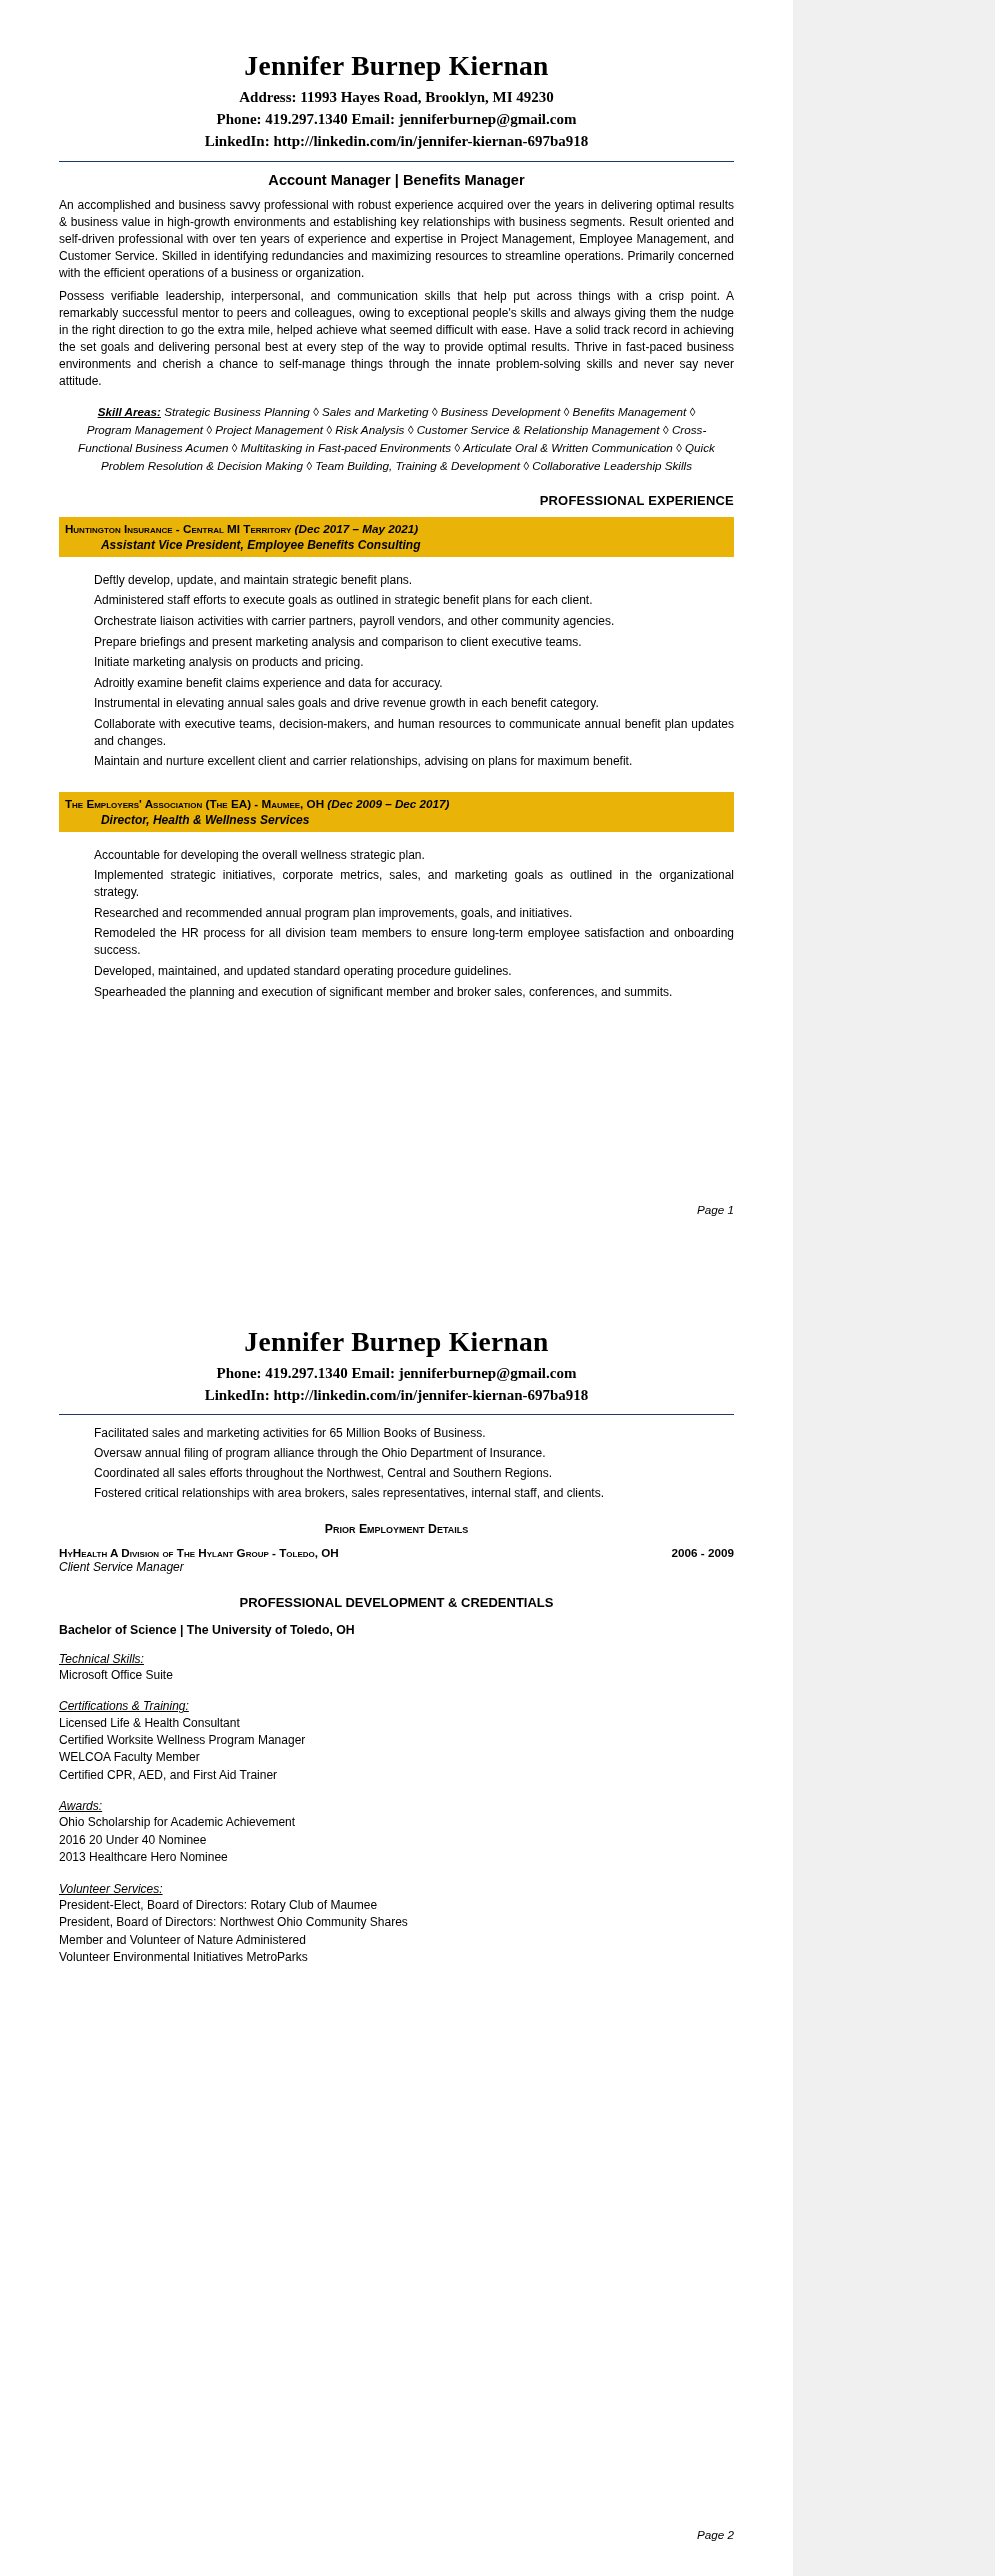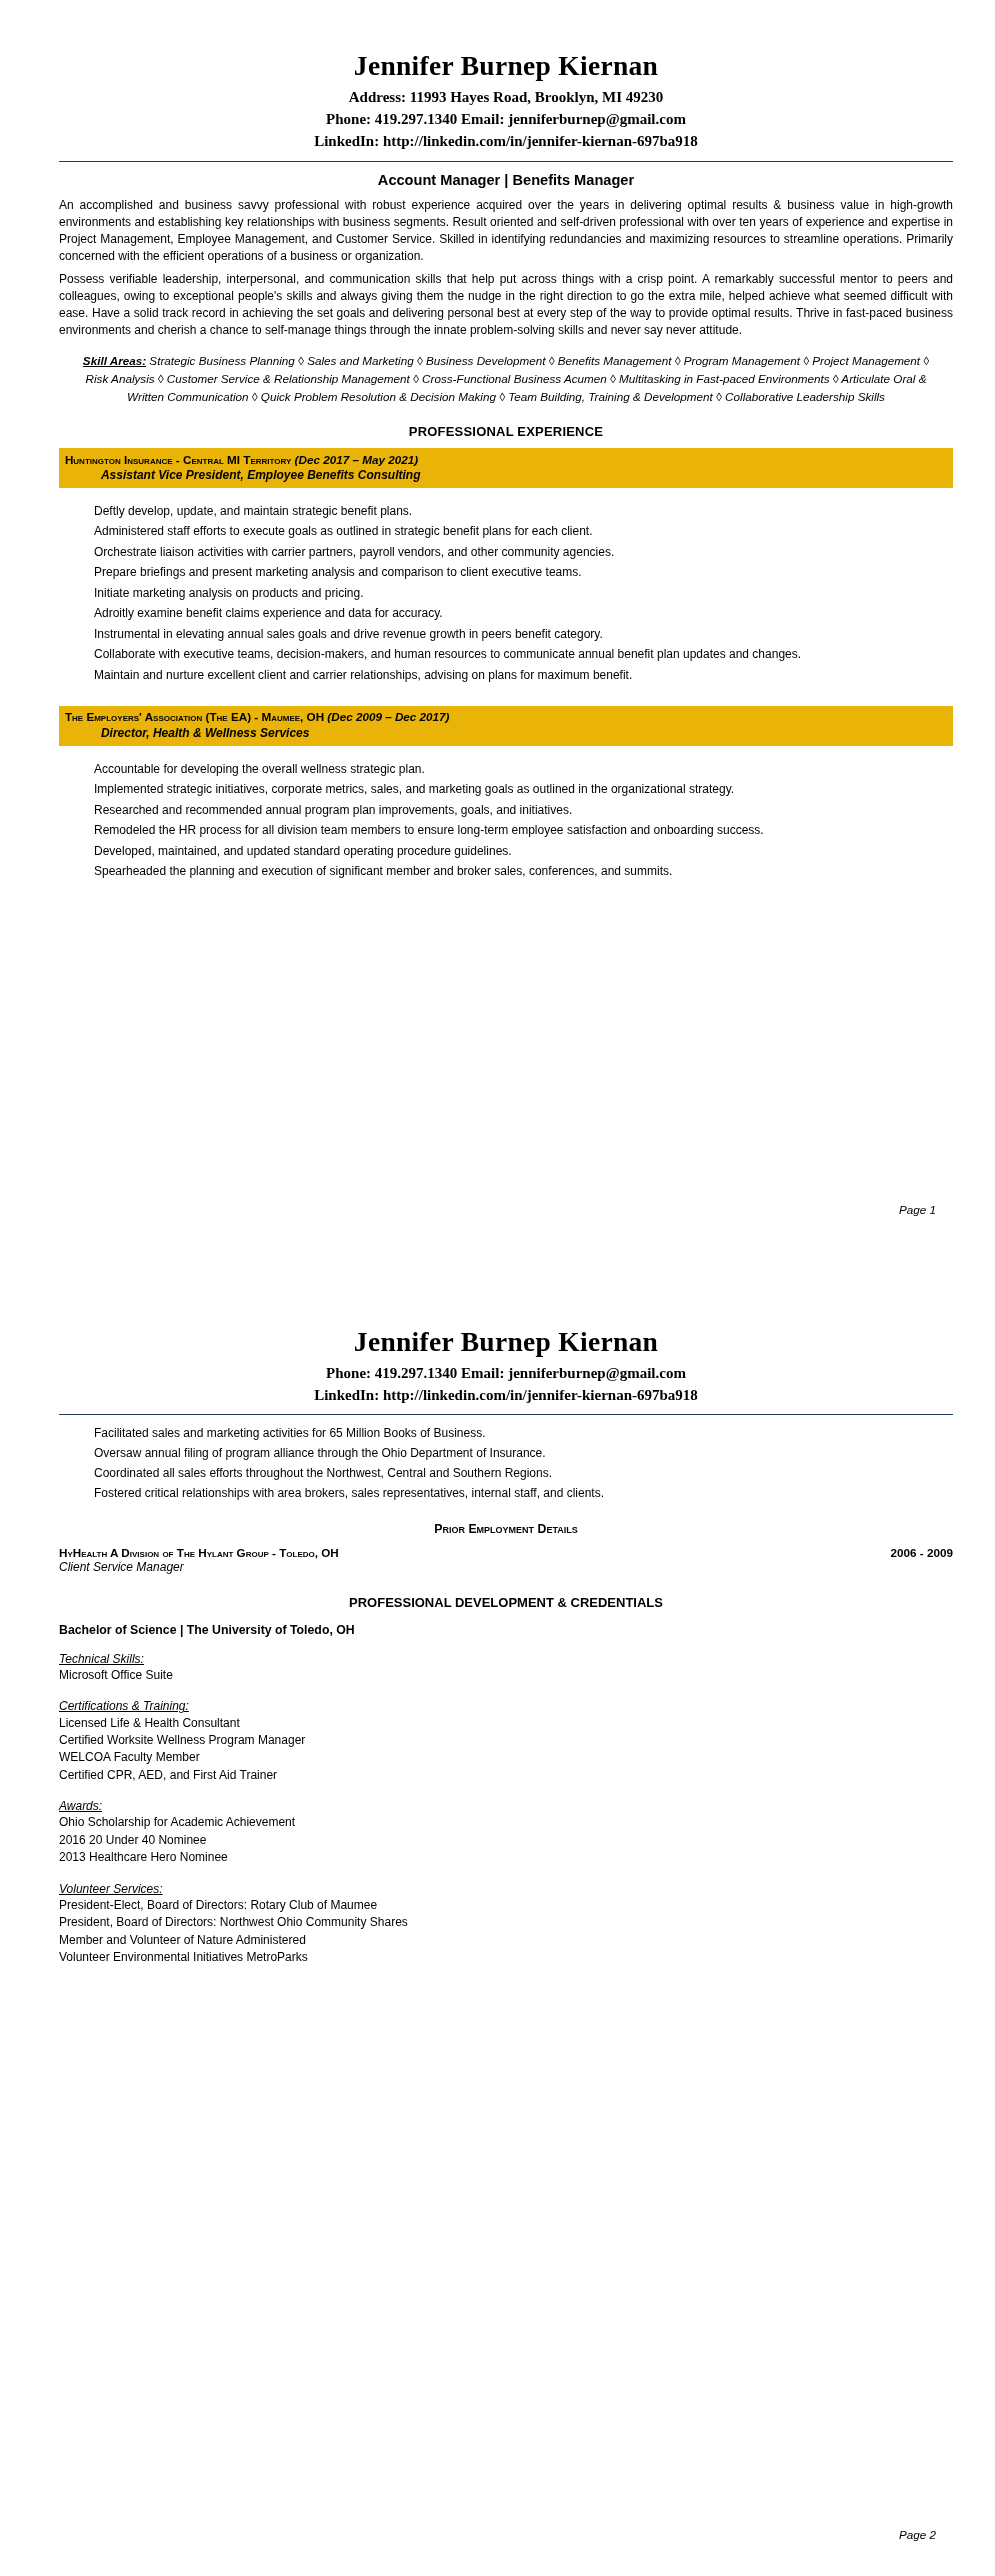--- a/index.html
+++ b/index.html
@@ -5,25 +5,25 @@
   html, body {
     margin: 0;
     padding: 0;
     background: #f0f0f0;
   }
   body {
     width: 995px;
     font-family: "Liberation Sans", sans-serif;
   }
   .page {
-    width: 995px;
+    width: 793px;
     background: #ffffff;
     position: relative;
     box-sizing: border-box;
-    padding: 35px 42px 0 59px;
+    padding: 35px 59px 0 59px;
   }
   .page-1 { height: 1276px; }
   .page-2 { height: 1300px; }
 
   .doc-title {
     text-align: center;
     font-family: "Liberation Serif", serif;
     font-weight: bold;
     font-size: 27.5px;
     letter-spacing: 0.3px;
@@ -74,21 +74,21 @@
     margin: 13px 0 5.9px 0;
     padding: 0 17.6px;
   }
   .skills-label {
     font-weight: bold;
     font-style: italic;
     text-decoration: underline;
   }
 
   .section-heading {
-    text-align: center;
+    text-align: right;
     font-weight: bold;
     font-size: 13px;
     letter-spacing: 0.2px;
     margin: 17.6px 0 9.4px 0;
     color: #000;
   }
 
   .job-bar {
     background: #eab308;
     padding: 3.5px 5.9px 4.1px 5.9px;
@@ -230,21 +230,21 @@
     </div>
     <div class="job-title">Assistant Vice President, Employee Benefits Consulting</div>
   </div>
   <ul class="bullets">
     <li>Deftly develop, update, and maintain strategic benefit plans.</li>
     <li>Administered staff efforts to execute goals as outlined in strategic benefit plans for each client.</li>
     <li>Orchestrate liaison activities with carrier partners, payroll vendors, and other community agencies.</li>
     <li>Prepare briefings and present marketing analysis and comparison to client executive teams.</li>
     <li>Initiate marketing analysis on products and pricing.</li>
     <li>Adroitly examine benefit claims experience and data for accuracy.</li>
-    <li>Instrumental in elevating annual sales goals and drive revenue growth in peers benefit category.</li>
+    <li>Instrumental in elevating annual sales goals and drive revenue growth in each benefit category.</li>
     <li>Collaborate with executive teams, decision-makers, and human resources to communicate annual benefit plan updates and changes.</li>
     <li>Maintain and nurture excellent client and carrier relationships, advising on plans for maximum benefit.</li>
   </ul>
 
   <div style="height:15px"></div>
 
   <div class="job-bar">
     <div class="job-employer">
       <span>The Employers' Association (The EA) - Maumee, OH</span>
       <span class="dates">(Dec 2009 – Dec 2017)</span>

